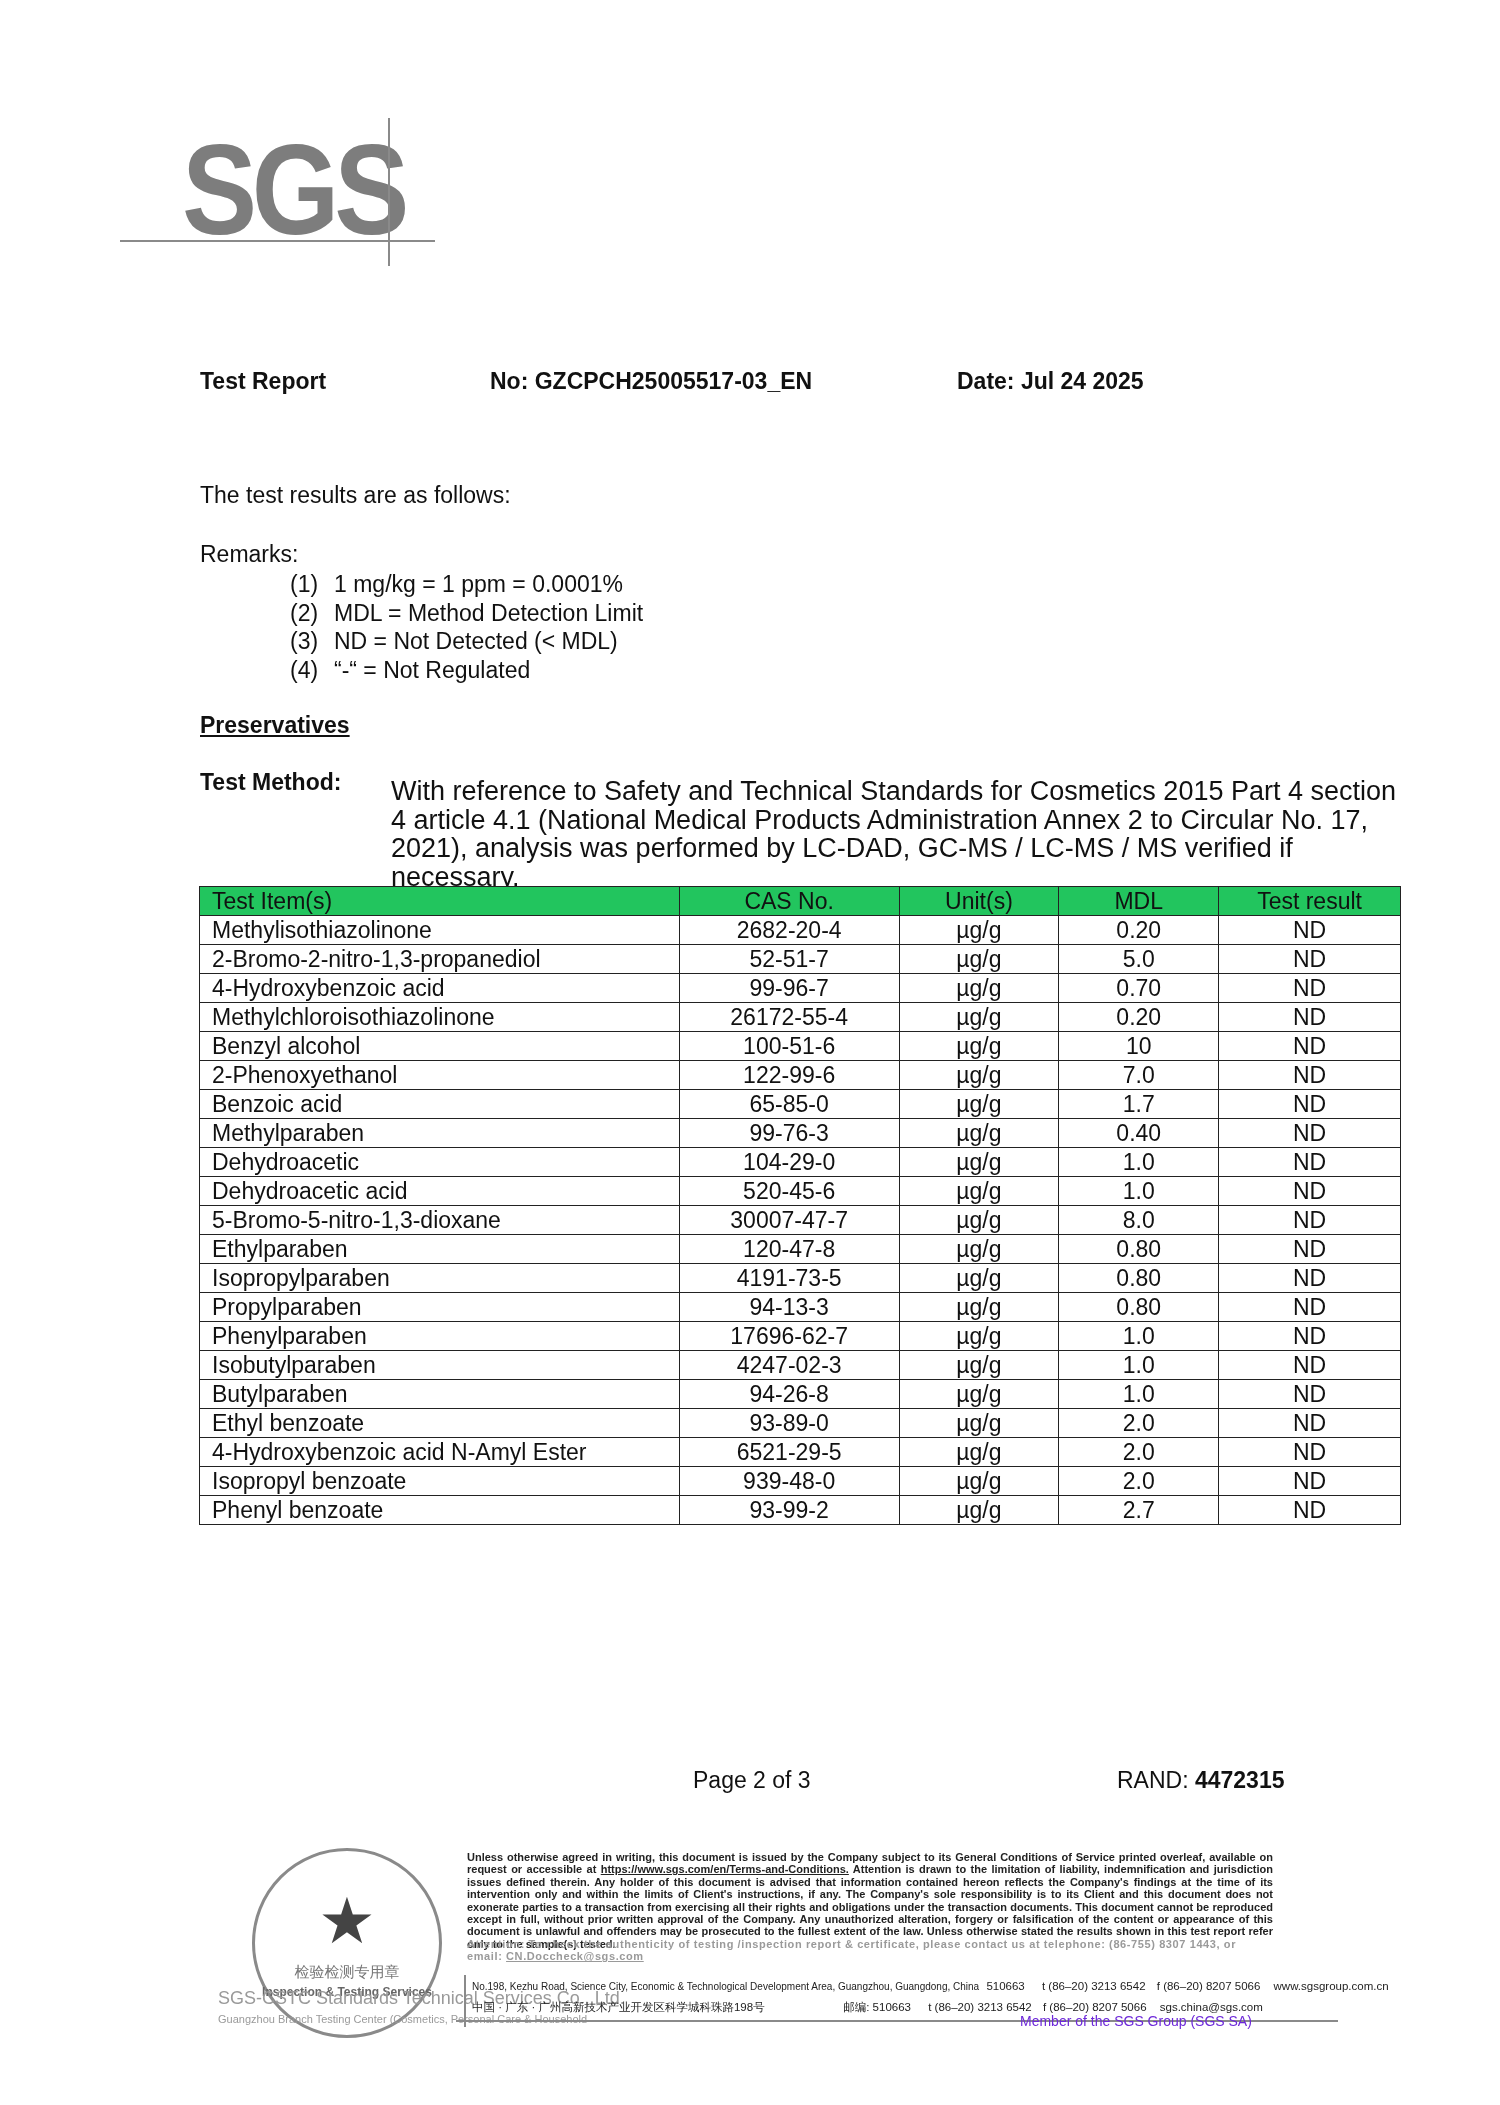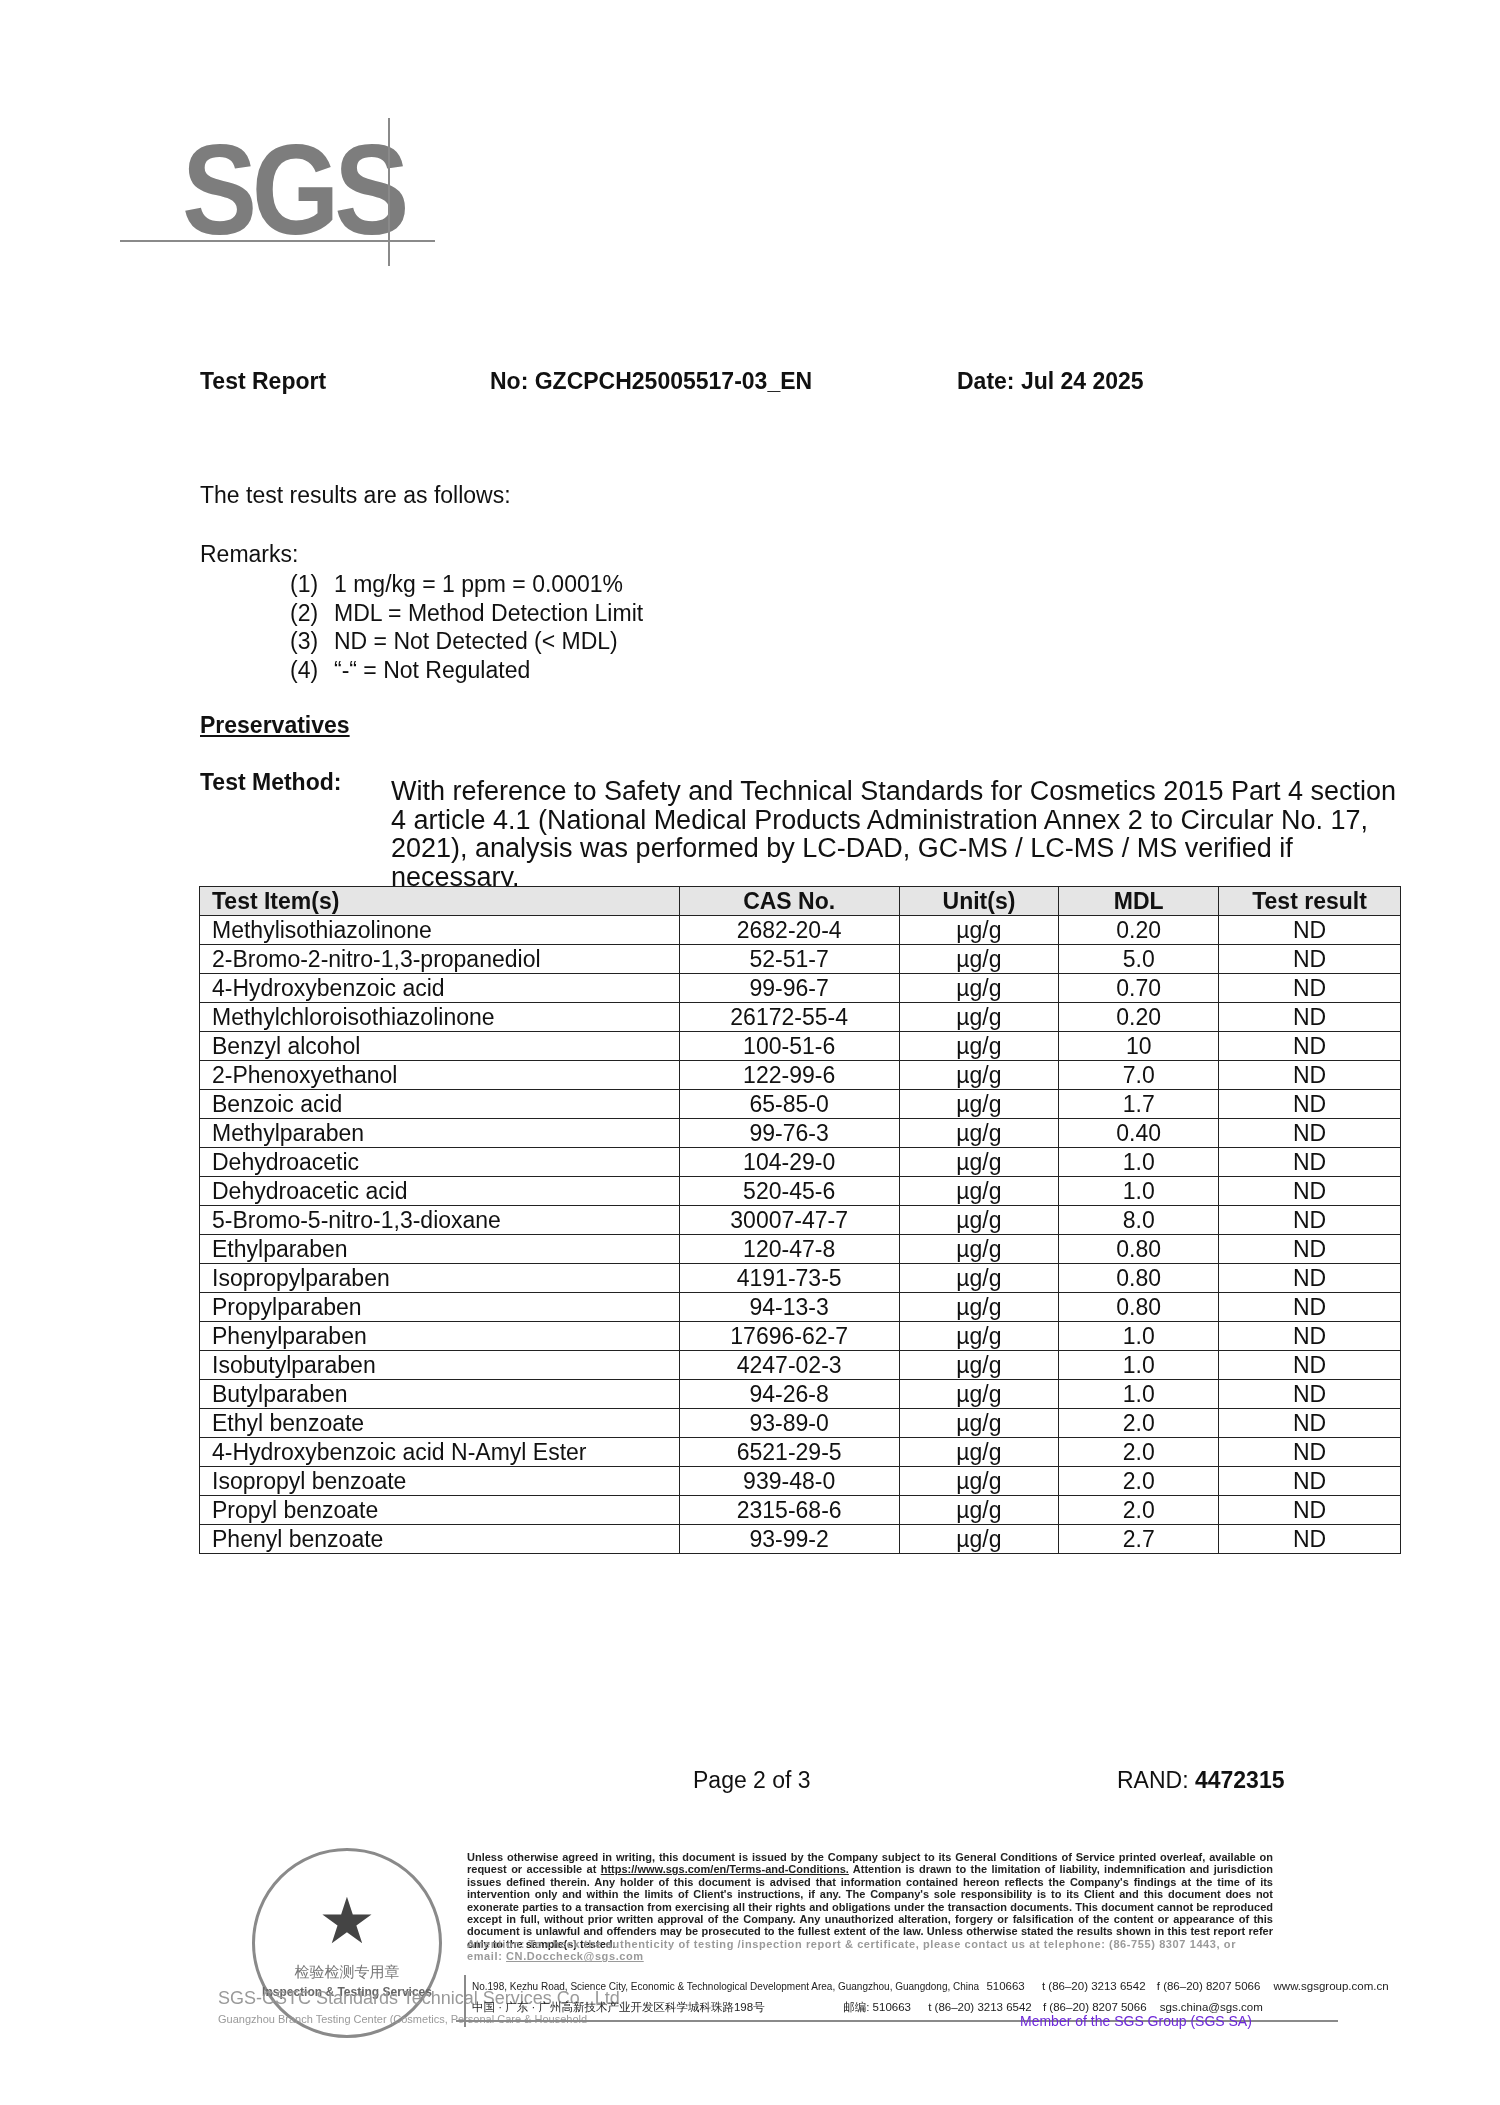--- a/index.html
+++ b/index.html
@@ -29,21 +29,21 @@
   .section { left: 200px; top: 712px; font-size: 23px; font-weight: 700; text-decoration: underline; }
 
   .tm-label { left: 200px; top: 769px; font-size: 23px; font-weight: 700; }
   .tm-text { left: 391px; top: 769px; width: 1010px; font-size: 27px; line-height: 28.5px; margin-top: 8px; }
 
   
   table.results { position: absolute; left: 199px; top: 886px; width: 1202px;
                   border-collapse: collapse; font-size: 23px; }
   table.results th, table.results td { border: 1.5px solid #222; height: 28px; padding: 0 12px;
                                        line-height: 28px; white-space: nowrap; }
-  table.results th { background: #e5e5e5; font-weight: 700; }
+  table.results th { background: #22c55e; font-weight: 400; }
   table.results th.c1, table.results td.c1 { text-align: left; }
   table.results .cc { text-align: center; }
   col.w1 { width: 480px; } col.w2 { width: 220px; } col.w3 { width: 160px; }
   col.w4 { width: 160px; } col.w5 { width: 182px; }
 
   .page { left: 693px; top: 1767px; font-size: 23px; }
   .rand { left: 1117px; top: 1767px; font-size: 23px; }
   .rand b { font-weight: 700; }
 
   
@@ -252,27 +252,20 @@
         <td class="cc">ND</td>
       </tr>
       <tr>
         <td class="c1">Isopropyl benzoate</td>
         <td class="cc">939-48-0</td>
         <td class="cc">µg/g</td>
         <td class="cc">2.0</td>
         <td class="cc">ND</td>
       </tr>
       <tr>
-        <td class="c1">Propyl benzoate</td>
-        <td class="cc">2315-68-6</td>
-        <td class="cc">µg/g</td>
-        <td class="cc">2.0</td>
-        <td class="cc">ND</td>
-      </tr>
-      <tr>
         <td class="c1">Phenyl benzoate</td>
         <td class="cc">93-99-2</td>
         <td class="cc">µg/g</td>
         <td class="cc">2.7</td>
         <td class="cc">ND</td>
       </tr>
     </tbody>
 </table>
 
 <div class="abs page">Page 2 of 3</div>

